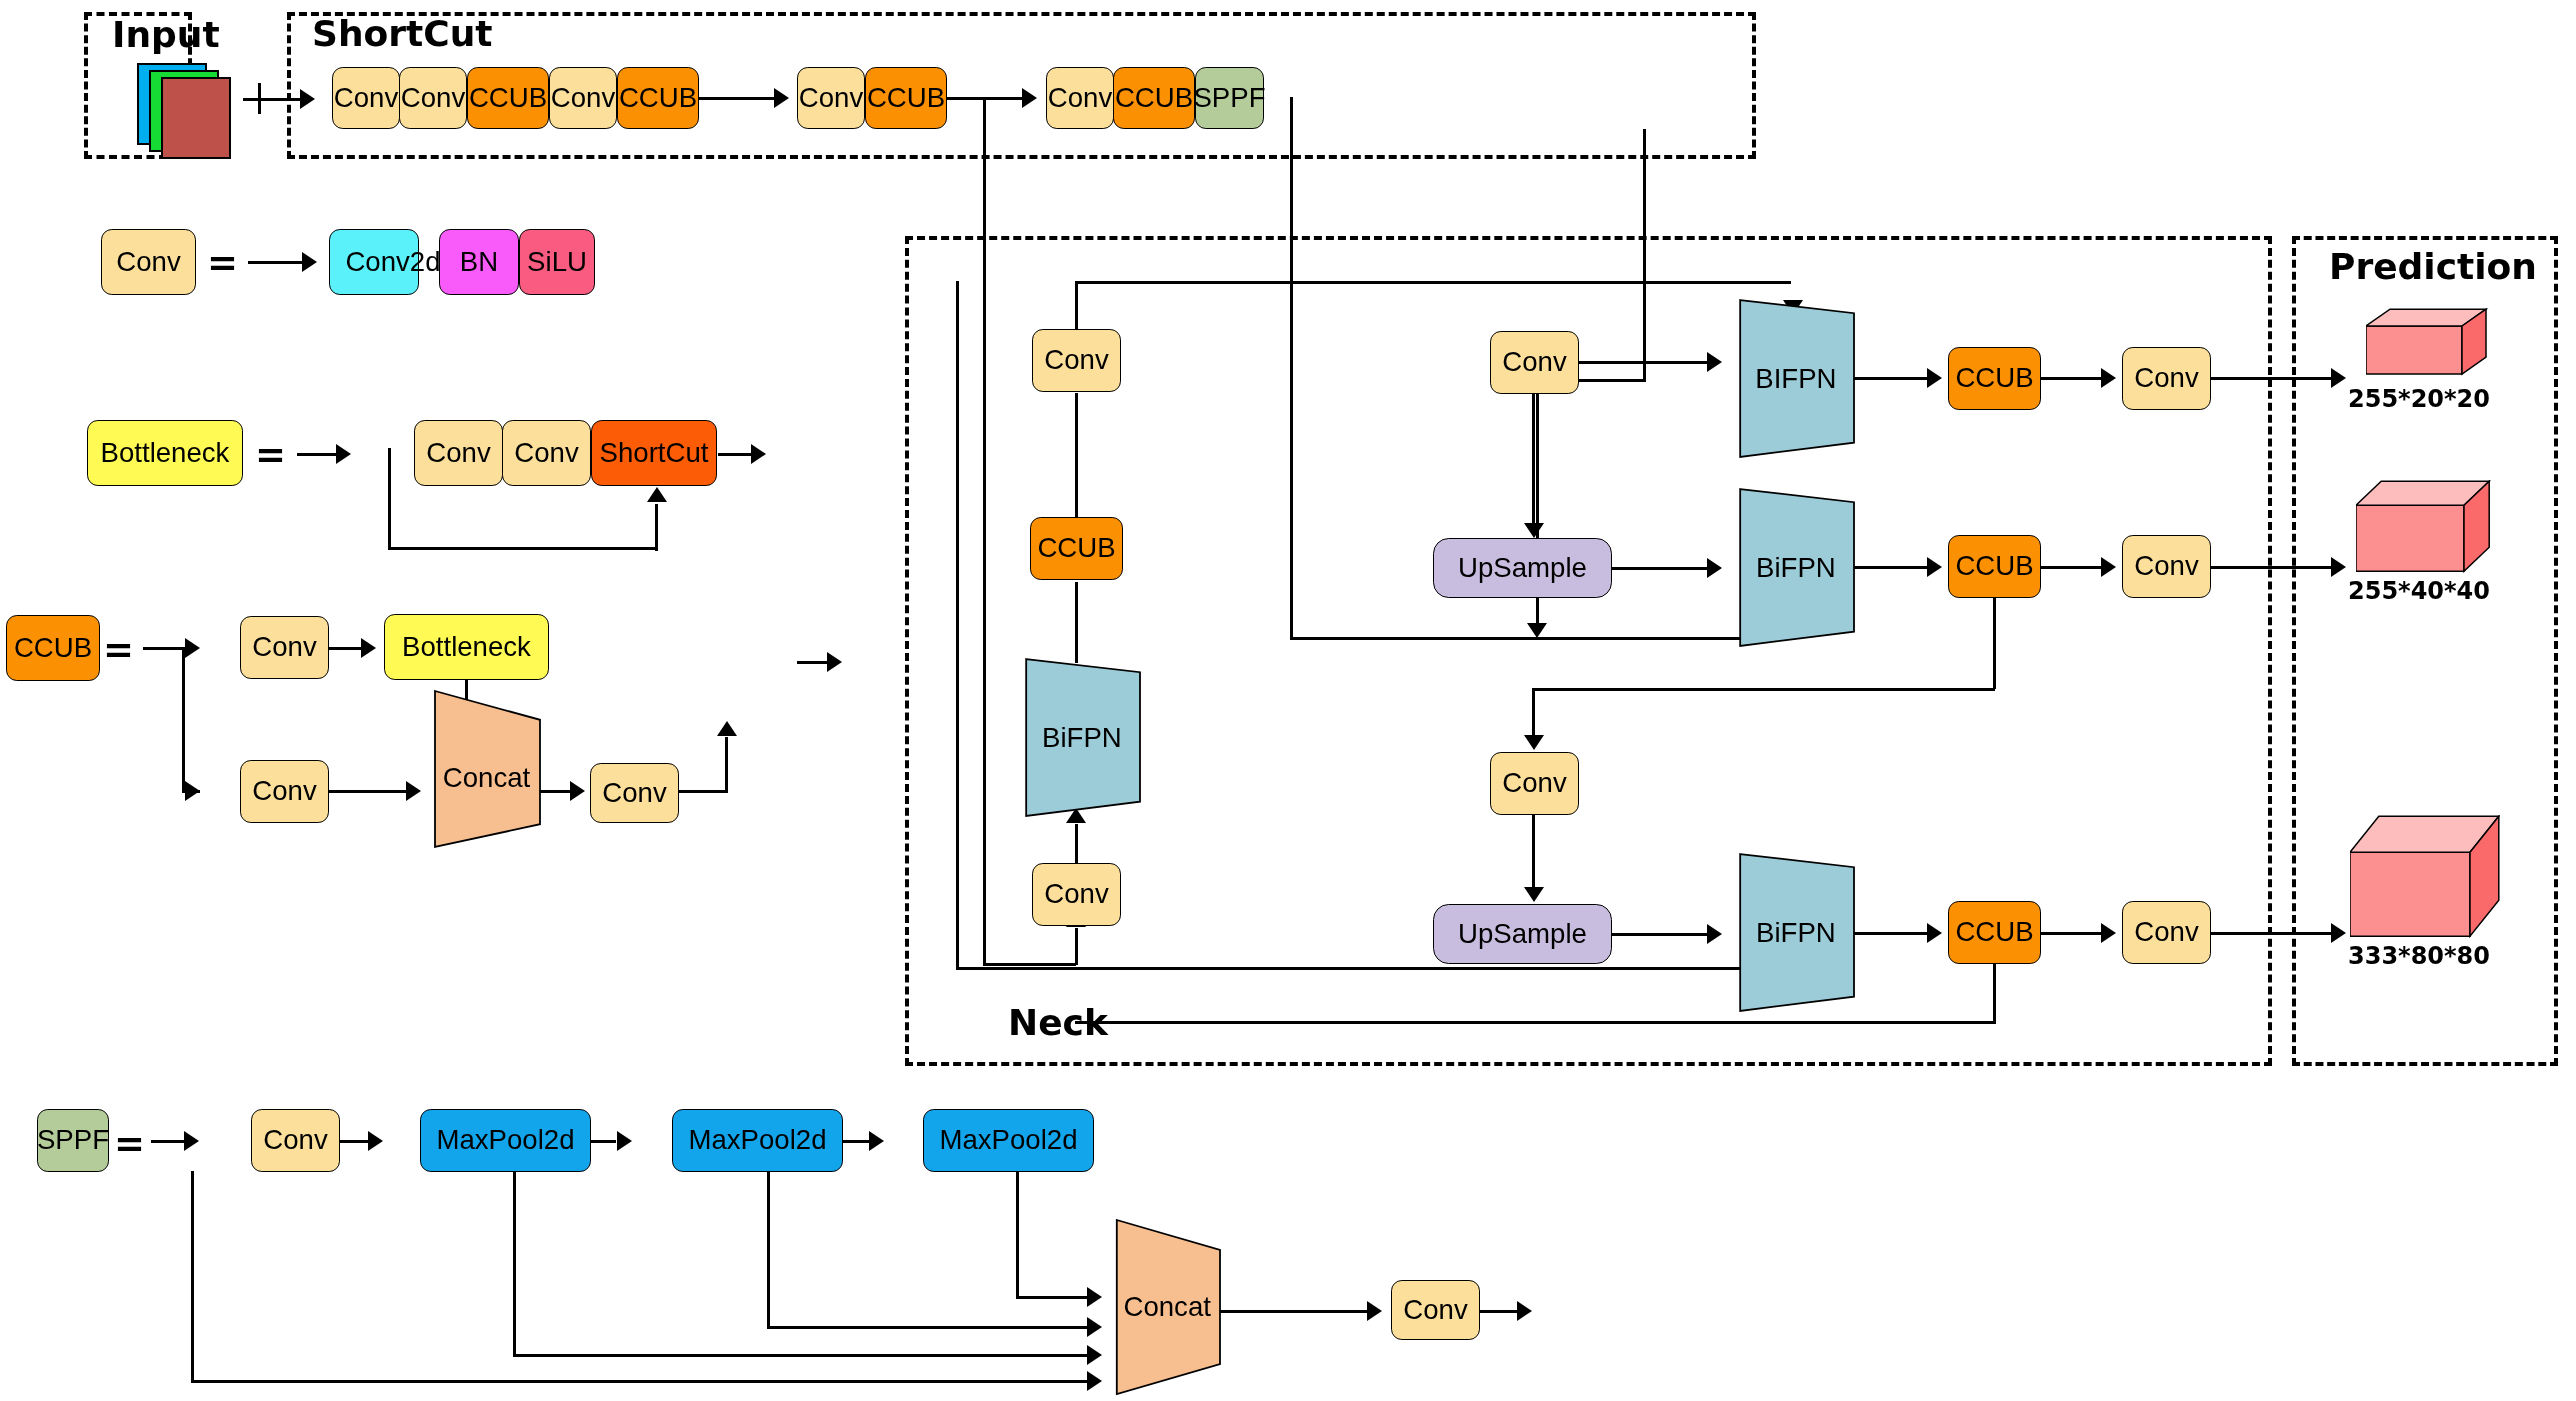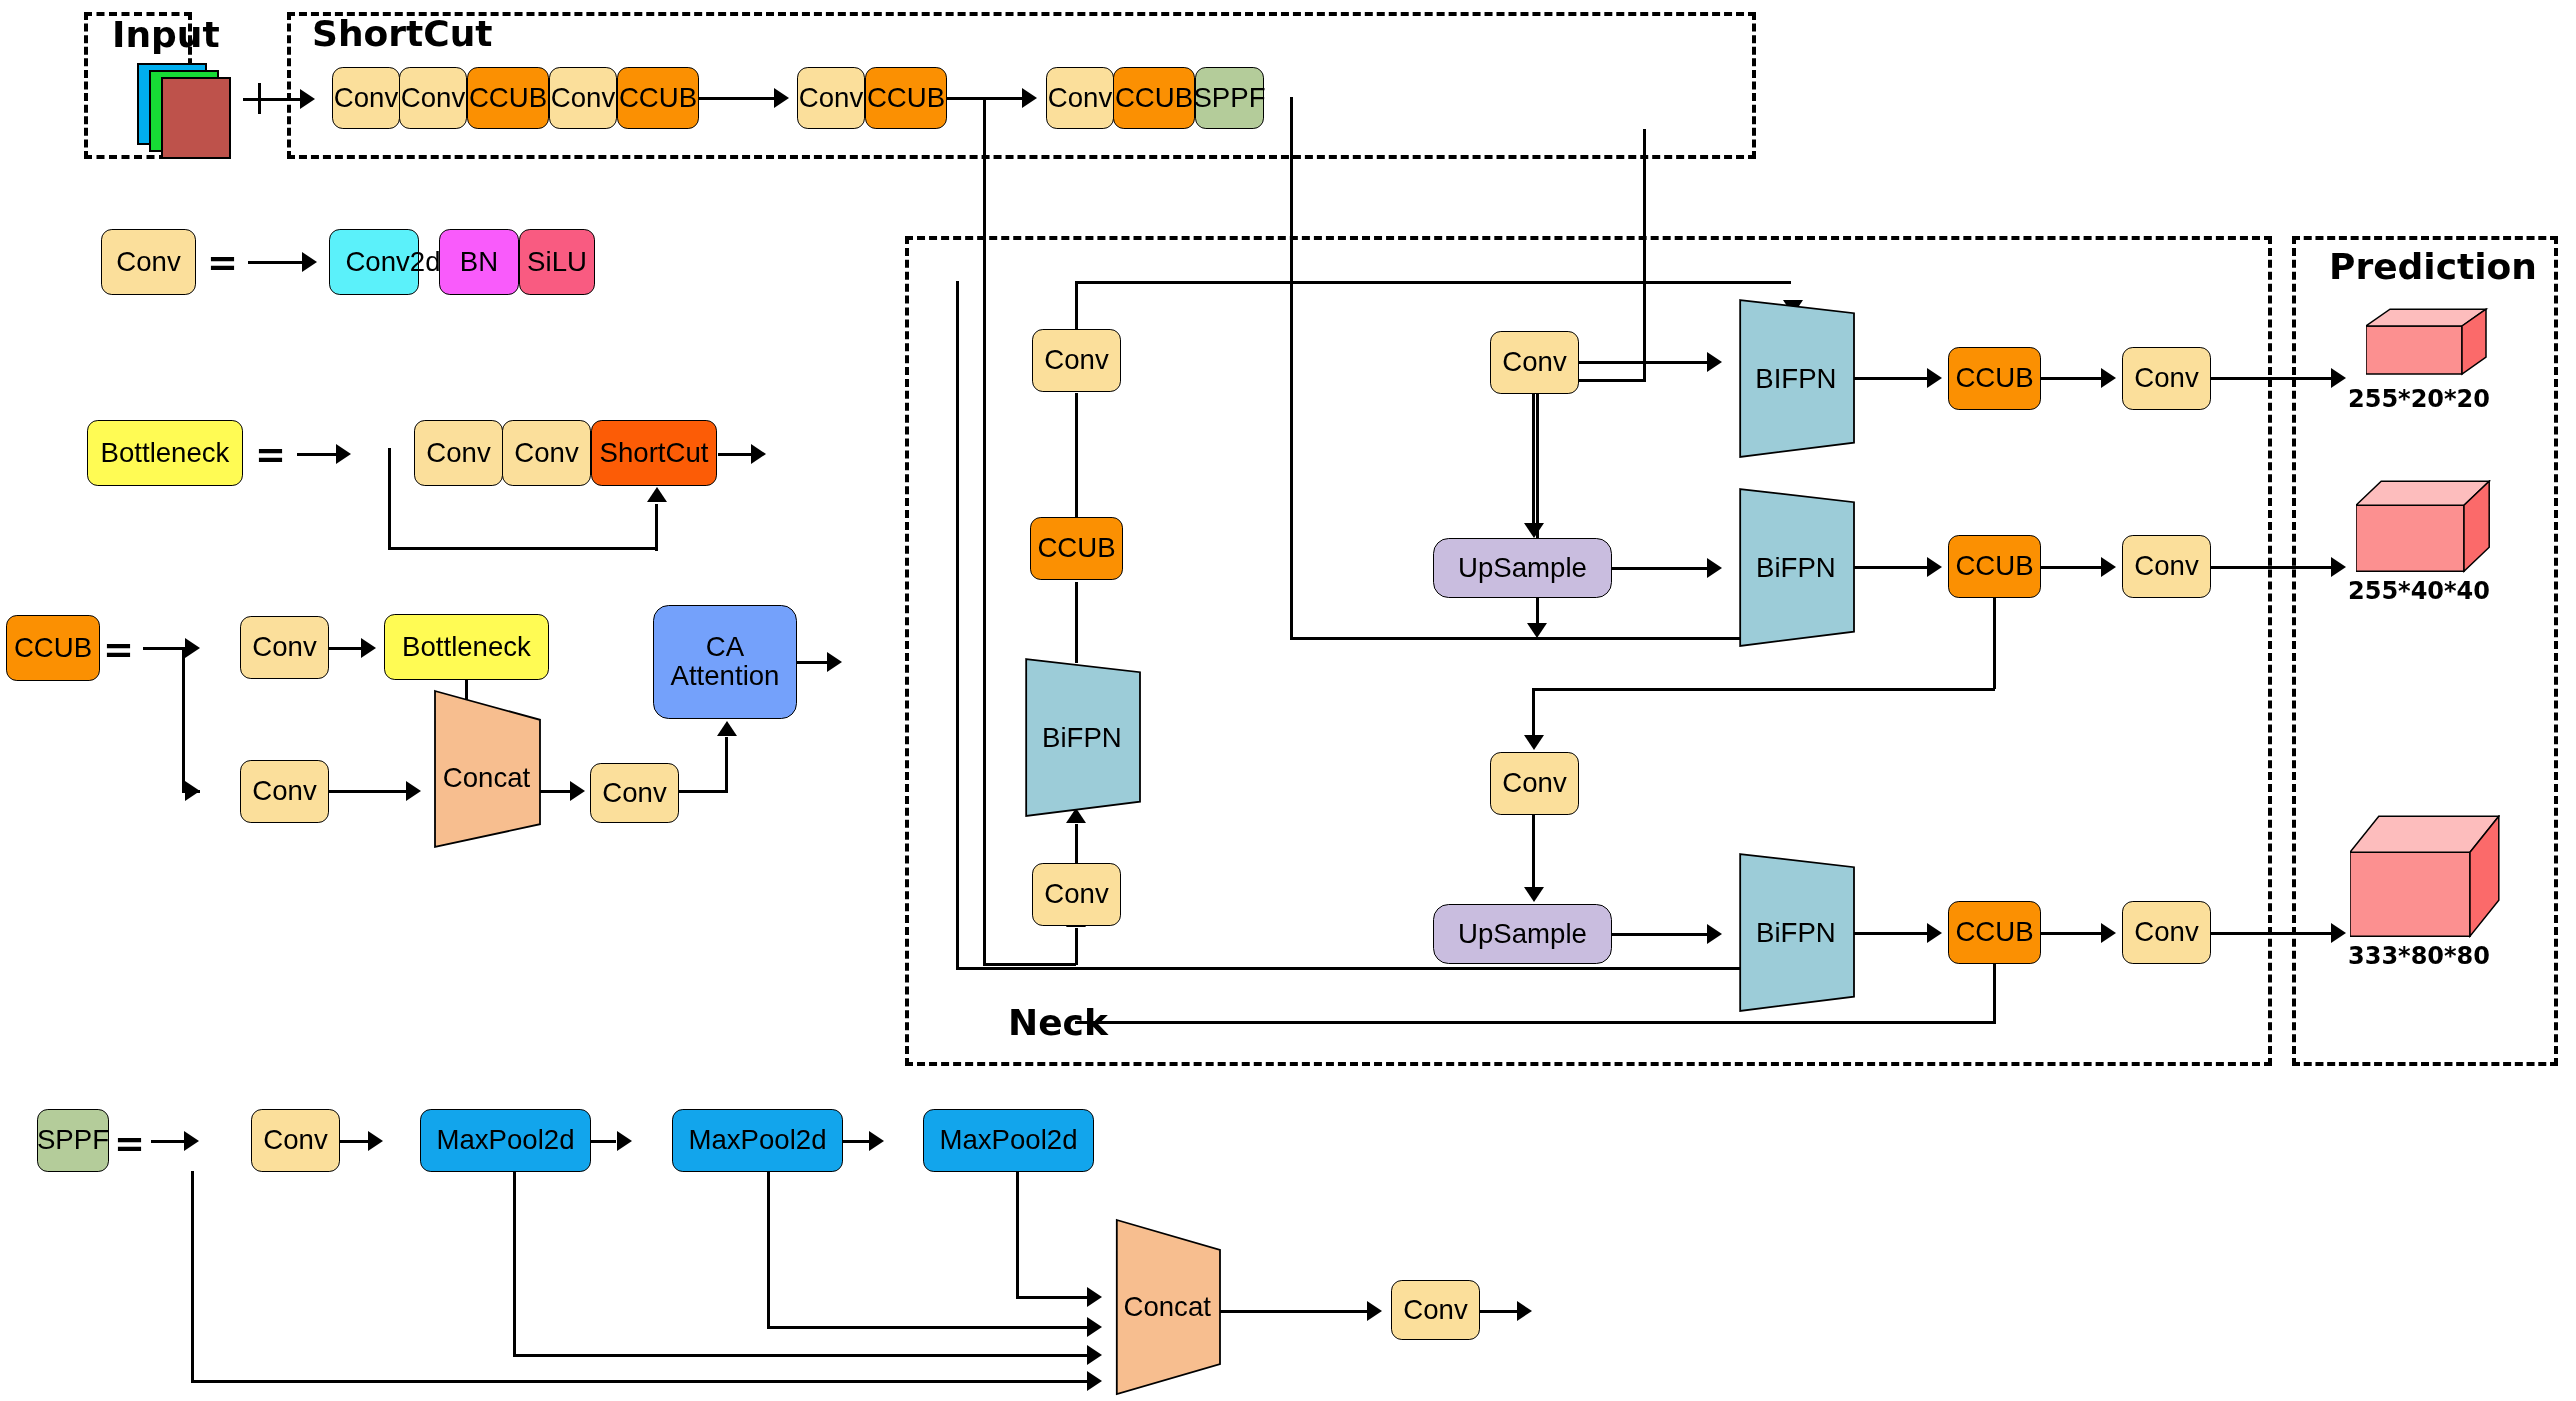--- a/index.html
+++ b/index.html
@@ -186,24 +186,20 @@
   </div>
 
   <div class="wire h" style="left:540px;top:790px;width:30px;"></div>
   <div class="ah r" style="left:570px;top:781px;"></div>
   <div class="blk conv sq" style="left:590px;top:763px;width:89px;height:60px;">Conv</div>
 
   <div class="wire h" style="left:679px;top:790px;width:49px;"></div>
   <div class="wire v" style="left:725px;top:737px;height:55px;"></div>
   <div class="ah u" style="left:717px;top:721px;"></div>
 
-  <div class="blk caatt" style="left:653px;top:605px;width:144px;height:114px;flex-direction:column;">
-    <span>CA</span>
-    <span>Attention</span>
-  </div>
   <div class="wire h" style="left:797px;top:661px;width:30px;"></div>
   <div class="ah r" style="left:827px;top:652px;"></div>
 
   <div class="blk conv sq" style="left:1032px;top:329px;width:89px;height:63px;">Conv</div>
   <div class="blk ccub sq" style="left:1030px;top:517px;width:93px;height:63px;">CCUB</div>
   <div class="trap" style="left:1013px;top:659px;width:127px;height:157px;">
     <svg width="127" height="157" viewBox="0 0 212 262">
       <polygon points="22,0 212,22 212,238 22,262" fill="#9CCCD8" stroke="#000" stroke-width="3"></polygon>
     </svg>
     <div class="lbl" style="left:10.8px;">BiFPN</div>

